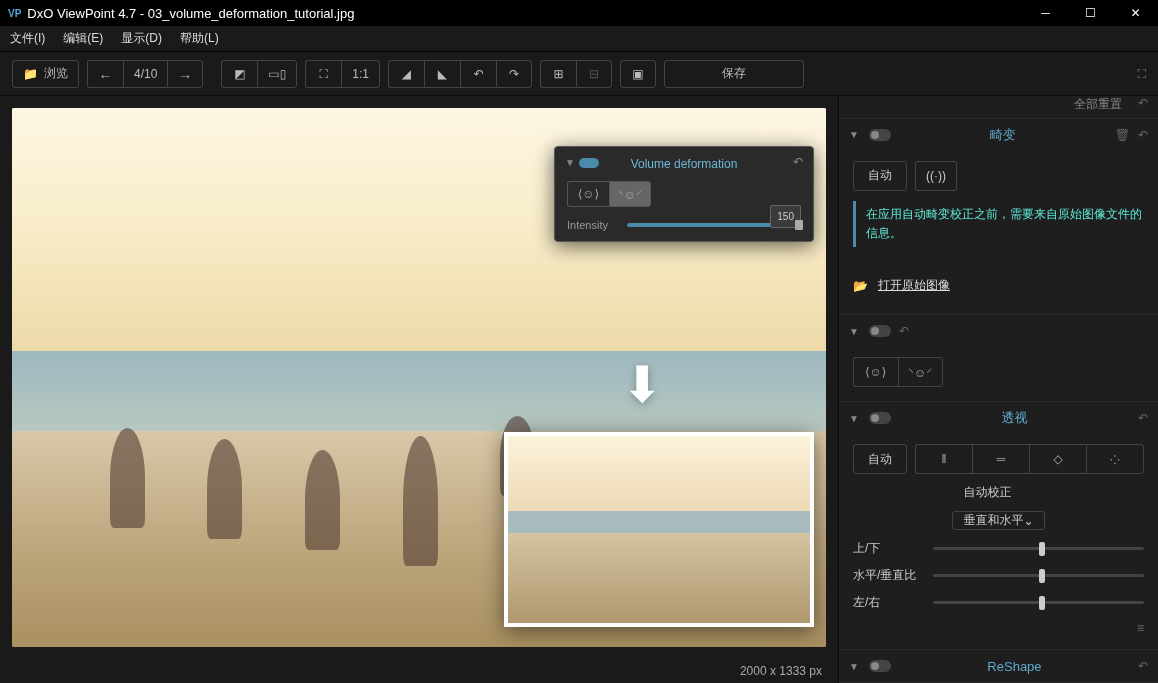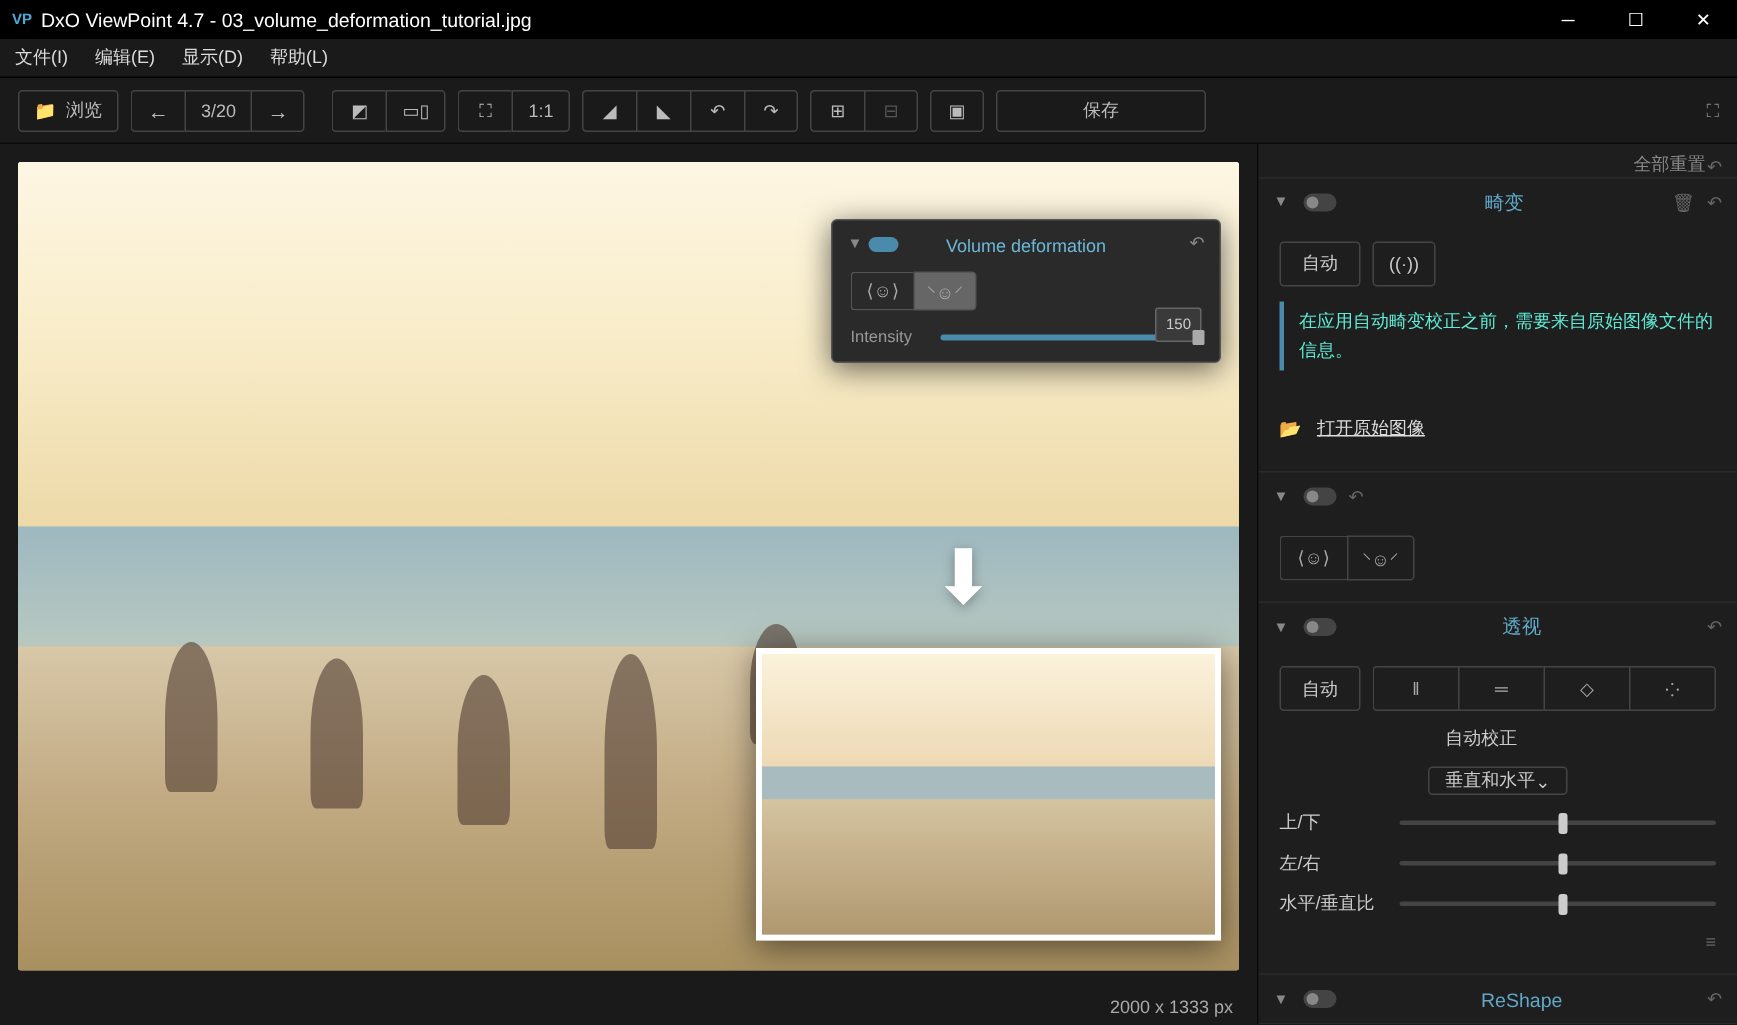--- a/index.html
+++ b/index.html
@@ -41,21 +41,21 @@
 .ov-slider-thumb { position: absolute; right: -2px; top: -3px; width: 8px; height: 10px; background: #aaa; border-radius: 1px; }
 .ov-reset { position: absolute; top: 8px; right: 10px; color: #888; cursor: pointer; }
 .ov-expand { position: absolute; top: 10px; left: 10px; display: flex; gap: 4px; align-items: center;}
 .big-arrow { position: absolute; top: 46%; right: 20%; color: #fff; font-size: 50px; filter: drop-shadow(0 2px 4px rgba(0,0,0,0.3)); }
 .inset { position: absolute; bottom: 20px; right: 12px; width: 310px; height: 195px; border: 4px solid #fff; box-shadow: 0 4px 20px rgba(0,0,0,0.5); background: linear-gradient(180deg, #f8edd0 0%, #e8d8b8 40%, #c8b495 65%, #a89570 100%); overflow: hidden; }
 .inset .sky2 { position:absolute; top:0;left:0;right:0;height:40%; background: linear-gradient(180deg,#fbf2db,#edd9b5);}
 .inset .sea2 { position:absolute; top:40%; left:0;right:0;height:12%; background:#a8bcc0;}
 .inset .sand2{ position:absolute; bottom:0;left:0;right:0;height:48%; background:linear-gradient(180deg,#d4c4a0,#b09870);}
 .statusbar { height: 24px; display: flex; align-items: center; justify-content: flex-end; padding: 0 16px; color: #aaa; font-size: 12px; }
 .sidebar { width: 320px; background: #1e1e1e; border-left: 1px solid #0a0a0a; overflow-y: auto; display: flex; flex-direction: column; }
-.topstrip { height: 26px; display: flex; align-items: flex-end; justify-content: flex-end; padding: 0 10px; gap: 1px; color: #666; border-bottom: 1px solid #2a2a2a;}
+.topstrip { height: 26px; display: flex; align-items: flex-start; justify-content: flex-end; padding: 0 10px; gap: 16px; color: #666; border-bottom: 1px solid #2a2a2a;}
 .topstrip .reset-all { color: #888; }
 .panel { border-bottom: 1px solid #2a2a2a; }
 .panel-header { height: 32px; display: flex; align-items: center; padding: 0 10px; gap: 8px; cursor: pointer; }
 .panel-header .chev { color: #888; font-size: 10px; width: 12px; }
 .panel-header .toggle { width: 22px; height: 12px; background: #444; border-radius: 6px; position: relative; }
 .panel-header .toggle::after { content:''; position:absolute; width:8px; height:8px; background:#888; border-radius:50%; top:2px; left:2px;}
 .panel-header .ptitle { flex: 1; text-align: center; color: #5fa8c8; font-size: 13px; }
 .panel-header .acts { display: flex; gap: 8px; color: #666; }
 .panel-body { padding: 10px 14px 14px; }
 .btn-row { display: flex; gap: 8px; margin-bottom: 10px; }
@@ -99,21 +99,21 @@
 
 <div class="toolbar">
   <div class="tbtn browse">
     <span>📁</span>
     <span>浏览</span>
   </div>
   <div class="tgroup">
     <div class="tbtn">
         <span class="arrow-icon">←</span>
       </div>
-    <div class="tbtn">3/20</div>
+    <div class="tbtn">4/10</div>
     <div class="tbtn">
         <span class="arrow-icon">→</span>
       </div>
   </div>
   <div class="tgroup" style="margin-left:10px">
     <div class="tbtn">
         <span>◩</span>
       </div>
     <div class="tbtn">
         <span>▭▯</span>
@@ -289,27 +289,27 @@
             <span>⌄</span>
           </div>
         </div>
         <div class="slider-row">
           <span class="slider-label">上/下</span>
           <div class="slider-track">
               <div class="slider-thumb" style="left:50%"></div>
             </div>
         </div>
         <div class="slider-row">
-          <span class="slider-label">左/右</span>
+          <span class="slider-label">水平/垂直比</span>
           <div class="slider-track">
               <div class="slider-thumb" style="left:50%"></div>
             </div>
         </div>
         <div class="slider-row">
-          <span class="slider-label">水平/垂直比</span>
+          <span class="slider-label">左/右</span>
           <div class="slider-track">
               <div class="slider-thumb" style="left:50%"></div>
             </div>
         </div>
         <div style="text-align:right;color:#666"><span>≡</span></div>
       </div>
     </div>
 
     <div class="panel">
       <div class="panel-header">

